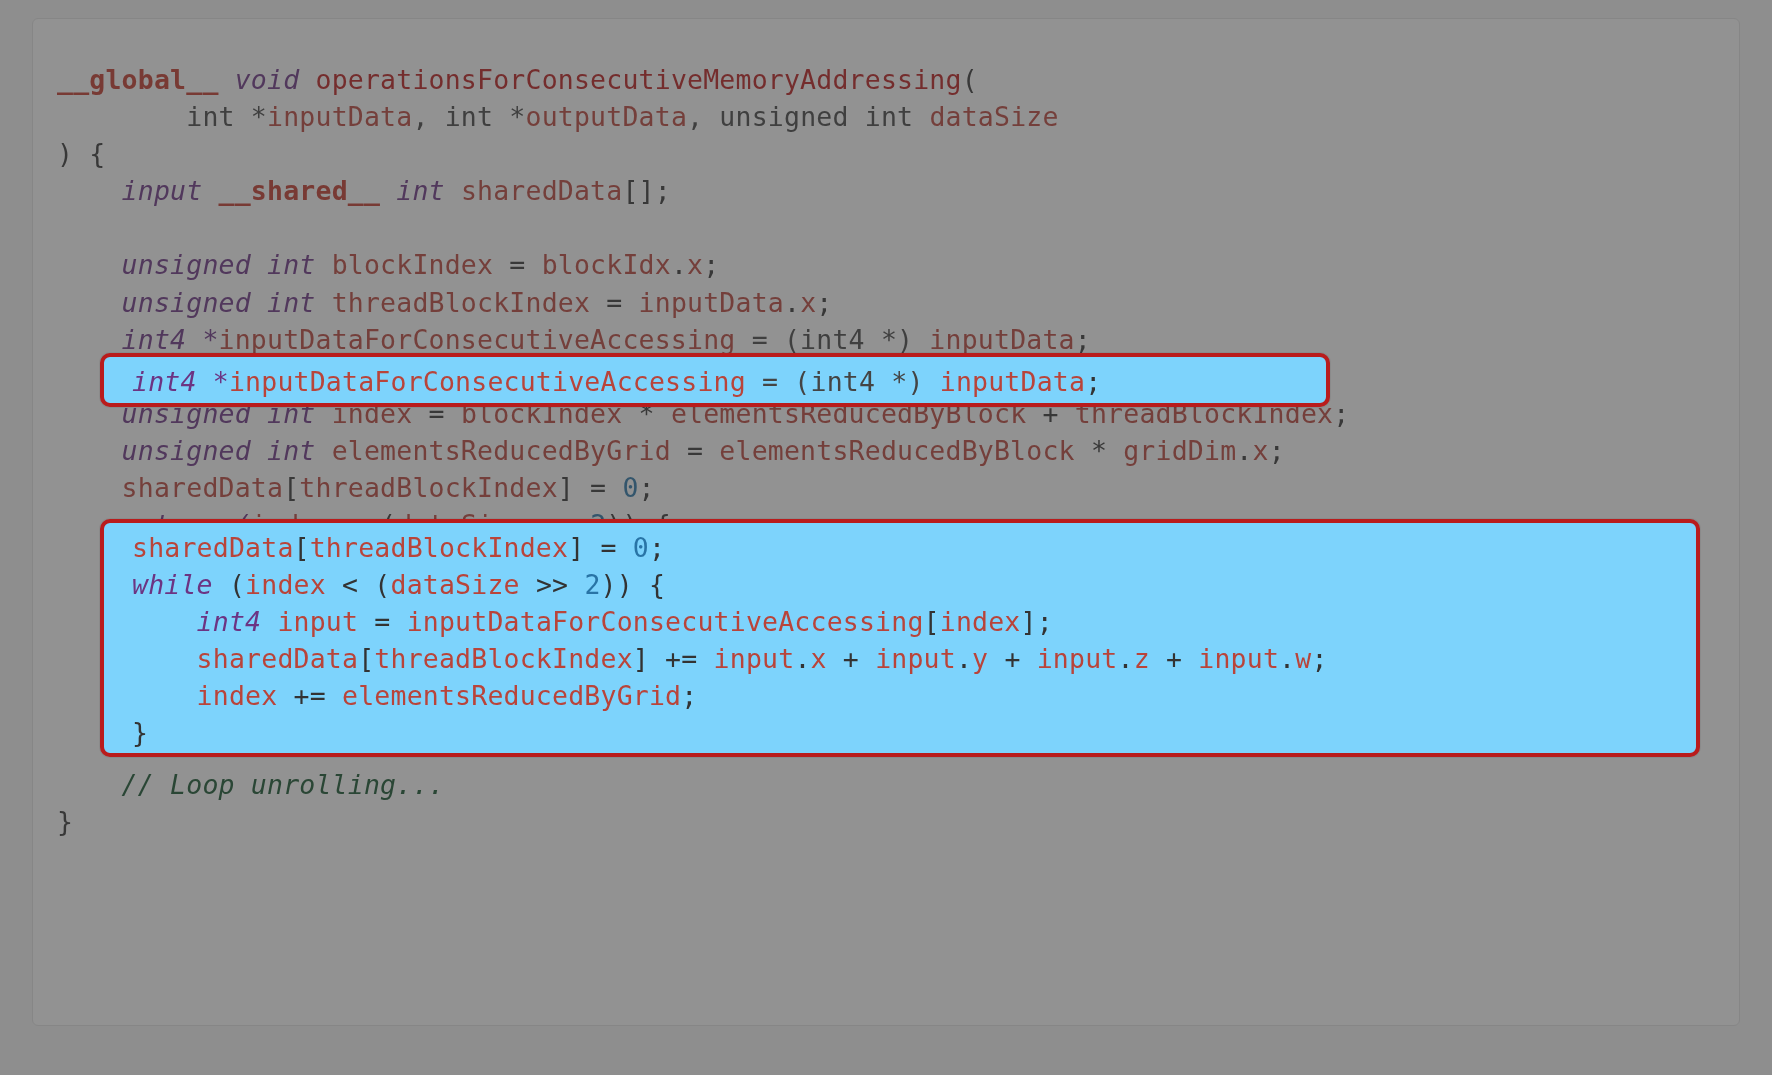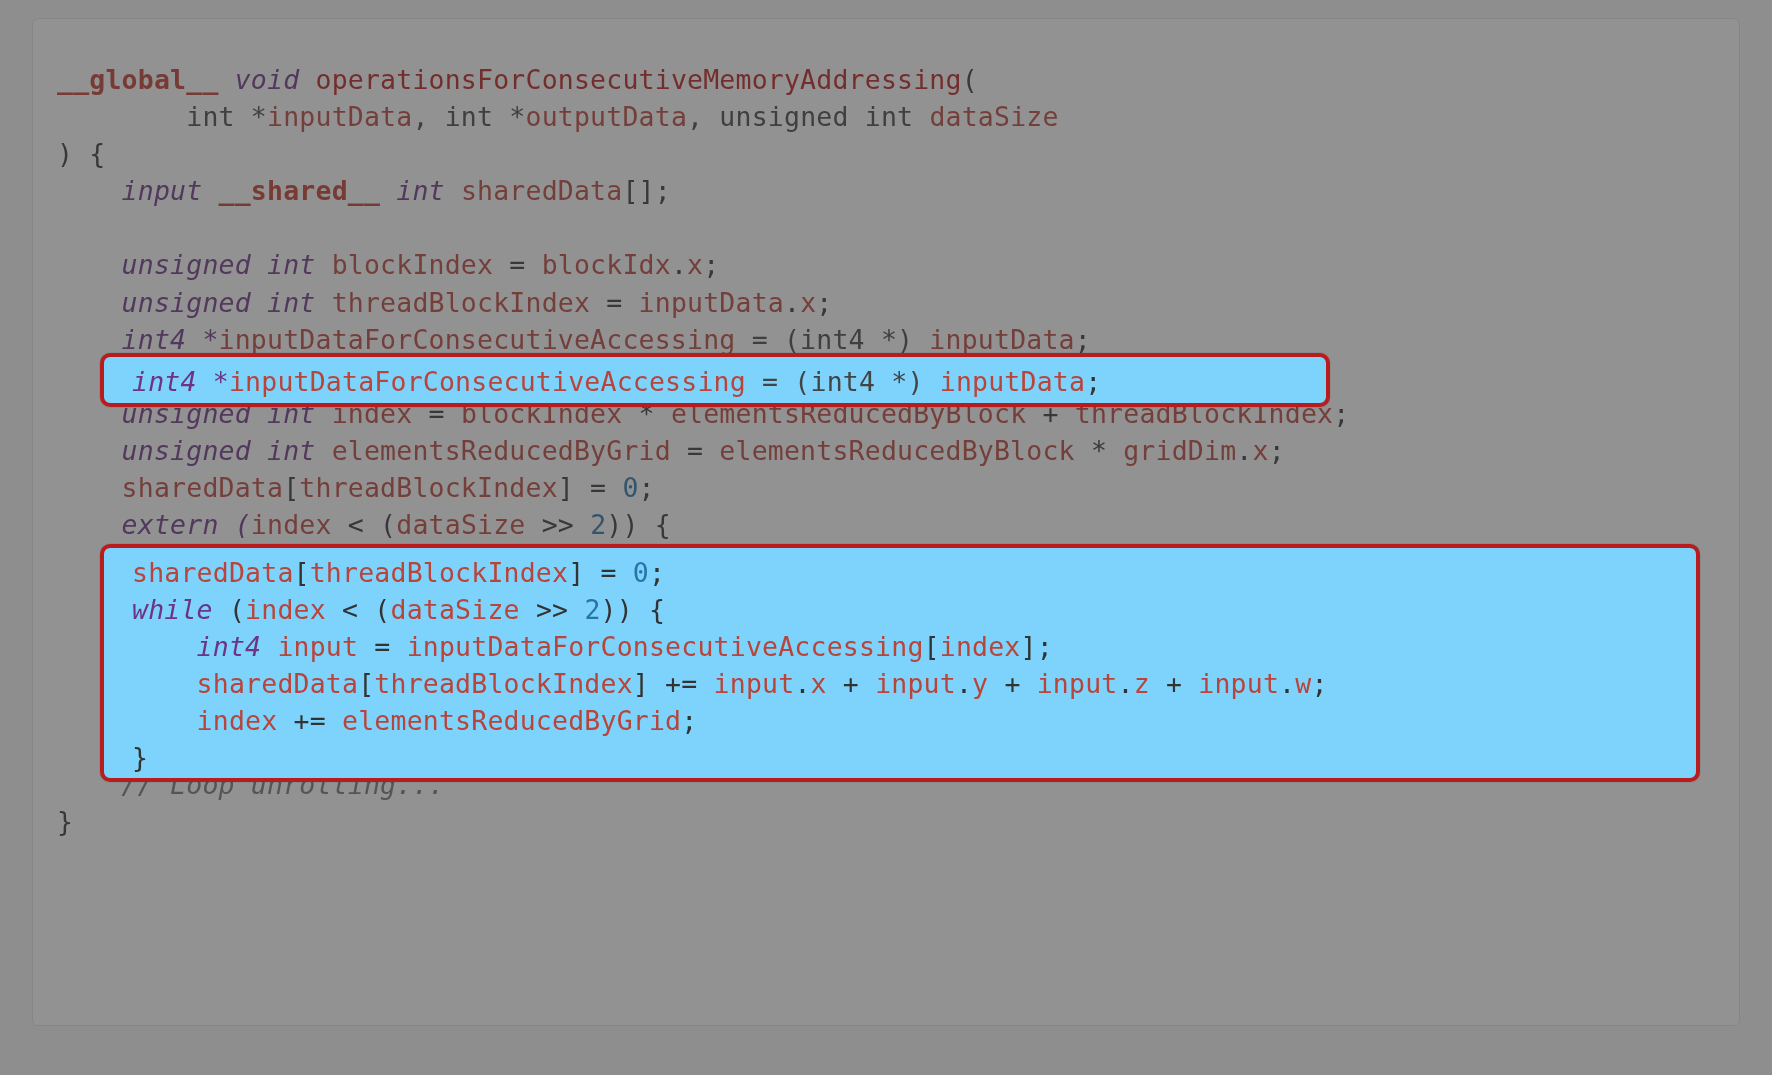--- a/index.html
+++ b/index.html
@@ -36,21 +36,21 @@
     white-space: pre;
     color: #333;
     letter-spacing: 0.2px;
   }
   .tk-kw1   { color: #c0392b; font-weight: bold; }            
   .tk-kw2   { color: #6c3483; font-style: italic; }            
   .tk-fn    { color: #b91c1c; }            
   .tk-var   { color: #b9443a; }            
   .tk-num   { color: #2874a6; }            
   .tk-op    { color: #333; }
-  .tk-cmt   { color: #737373; font-style: italic; margin-top: 36px; }
+  .tk-cmt   { color: #14532d; font-style: italic; margin-top: 36px; }
   .tk-plain { color: #444; margin-top: 30px; }
 
   
   .highlight-box {
     position: absolute;
     background: #7dd3fc;
     border: 4px solid #b91c1c;
     border-radius: 10px;
     z-index: 60;
     box-shadow: 0 0 0 1px rgba(0,0,0,0.05);
@@ -59,21 +59,21 @@
     font-family: "Menlo","Consolas","DejaVu Sans Mono",monospace;
     font-size: 26.5px;
     line-height: 1.4;
     white-space: pre;
     color: #333;
     letter-spacing: 0.2px;
     padding: 4px 8px;
   }
   #hl1 { left: 100px; top: 353px; width: 1230px; height: 54px; }
   #hl1 pre { padding-top: 6px; padding-left: 28px; }
-  #hl2 { left: 100px; top: 544px; width: 1600px; height: 238px; }
+  #hl2 { left: 100px; top: 519px; width: 1600px; height: 238px; }
   #hl2 pre { padding-top: 6px; padding-left: 28px; }
 </style>
 </head>
 <body>
 
 <div class="code-card">
 <pre class="code"><span class="tk-kw1">__global__</span><span class="tk-kw2"> void </span><span class="tk-fn">operationsForConsecutiveMemoryAddressing</span><span class="tk-op">(</span>
 <span class="tk-plain">        int *</span><span class="tk-var">inputData</span><span class="tk-plain">, int *</span><span class="tk-var">outputData</span><span class="tk-plain">, unsigned int </span><span class="tk-var">dataSize</span>
 <span class="tk-op">) {</span>
 <span class="tk-kw2">    input </span><span class="tk-kw1">__shared__</span><span class="tk-kw2"> int </span><span class="tk-var">sharedData</span><span class="tk-op">[];</span>

